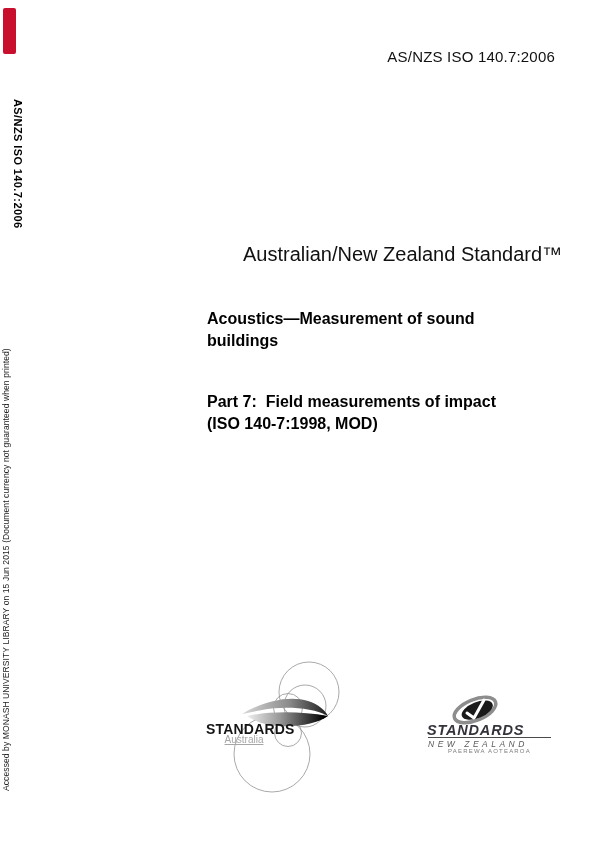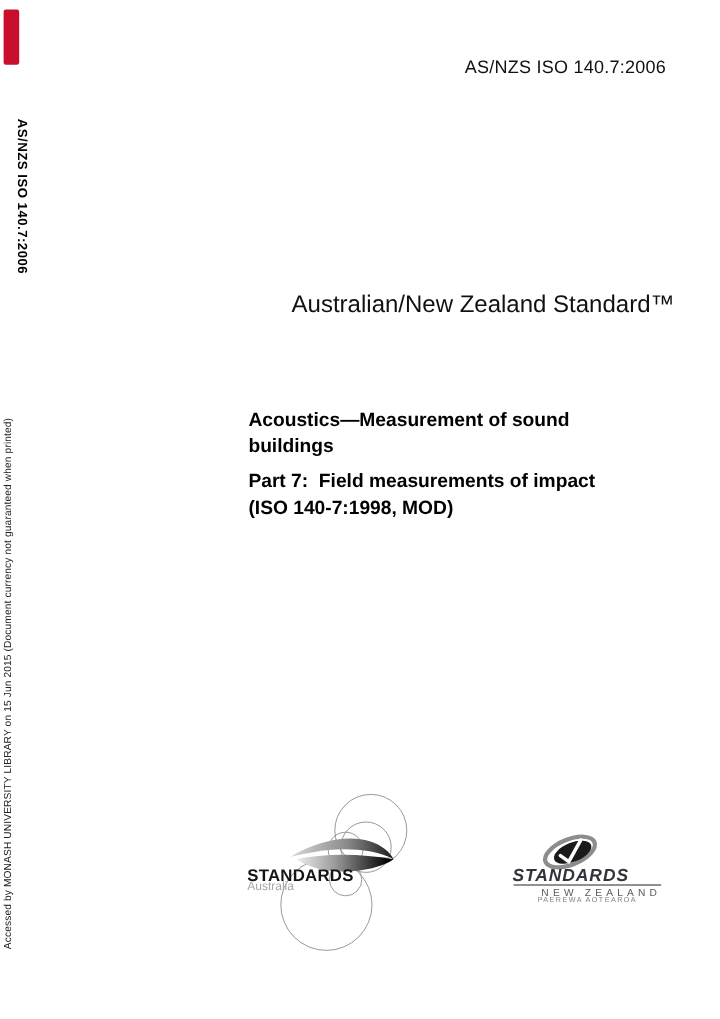--- a/index.html
+++ b/index.html
@@ -28,48 +28,48 @@
     white-space:nowrap;font-size:8.5px;color:#222;letter-spacing:0.1px;
   }
   .header-code{
     position:absolute;top:48px;right:45px;
     font-size:15px;color:#111;letter-spacing:0.2px;
   }
   .standard-type{
     position:absolute;left:207px;top:243px;
     font-size:20px;color:#111;white-space:pre;margin-left:36px;
   }
-  .title-block{position:absolute;left:207px;top:308px;margin-top:32px;}
+  .title-block{position:absolute;left:207px;top:308px;}
   .part-block{position:absolute;left:207px;top:391px;}
   .bold-line{
     font-size:16px;font-weight:bold;line-height:21.5px;color:#000;
     white-space:pre;
   }
   
   .logo-svg{position:absolute;}
   .sa-word{
     position:absolute;left:206px;top:721px;
     font-size:14px;font-weight:bold;letter-spacing:0.2px;color:#141414;
   }
   .sa-region{
-    position:absolute;left:206px;top:734px;width:76px;text-align:left;
-    font-size:10px;color:#a6a6a6;
+    position:absolute;left:206px;top:734px;width:76px;text-align:center;
+    font-size:10px;color:#a6a6a6;text-decoration:underline;
   }
   .snz-word{
     position:absolute;left:427px;top:722px;
     font-size:14.5px;font-weight:bold;font-style:italic;
     letter-spacing:0.8px;color:#33333b;
   }
   .snz-rule{
     position:absolute;left:428px;top:737px;width:123px;height:1px;
     background:#4a4a4a;
   }
   .snz-region{
-    position:absolute;left:428px;top:739px;width:123px;text-align:right;
-    font-size:8.5px;letter-spacing:3.5px;color:#5a5a5a;
+    position:absolute;left:428px;top:739px;width:123px;text-align:left;
+    font-size:8.5px;font-style:italic;letter-spacing:3.5px;color:#5a5a5a;
     white-space:nowrap;
   }
   .snz-tagline{
     position:absolute;left:428px;top:748px;width:123px;text-align:center;
     font-size:6px;letter-spacing:1.2px;color:#7d7d7d;white-space:nowrap;
   }
 </style>
 </head>
 <body>
 

